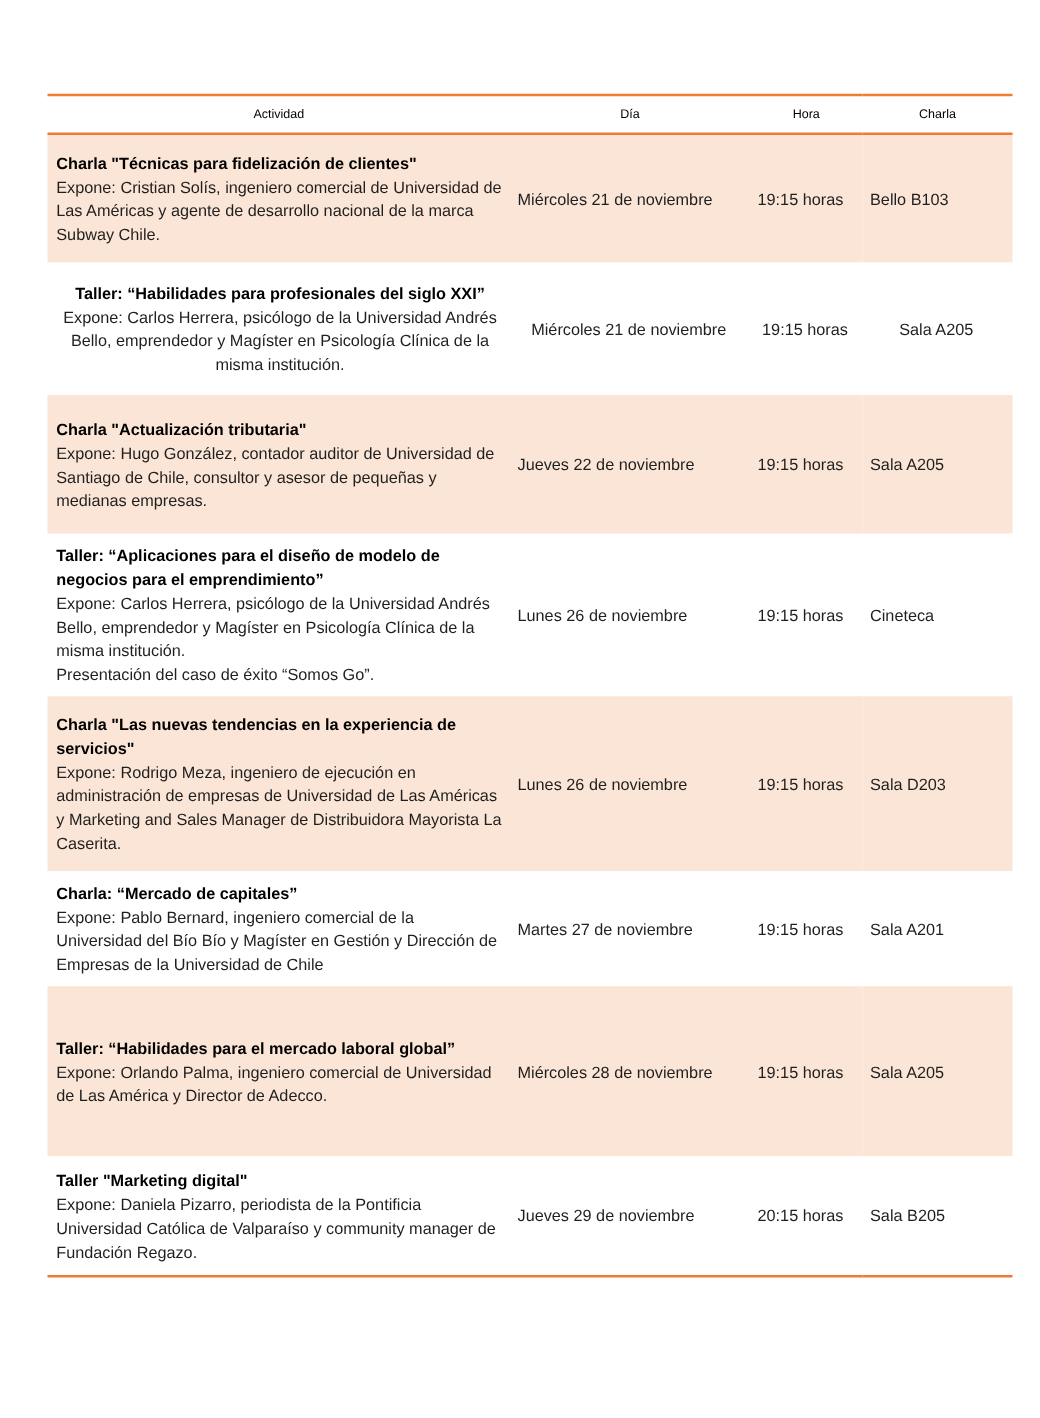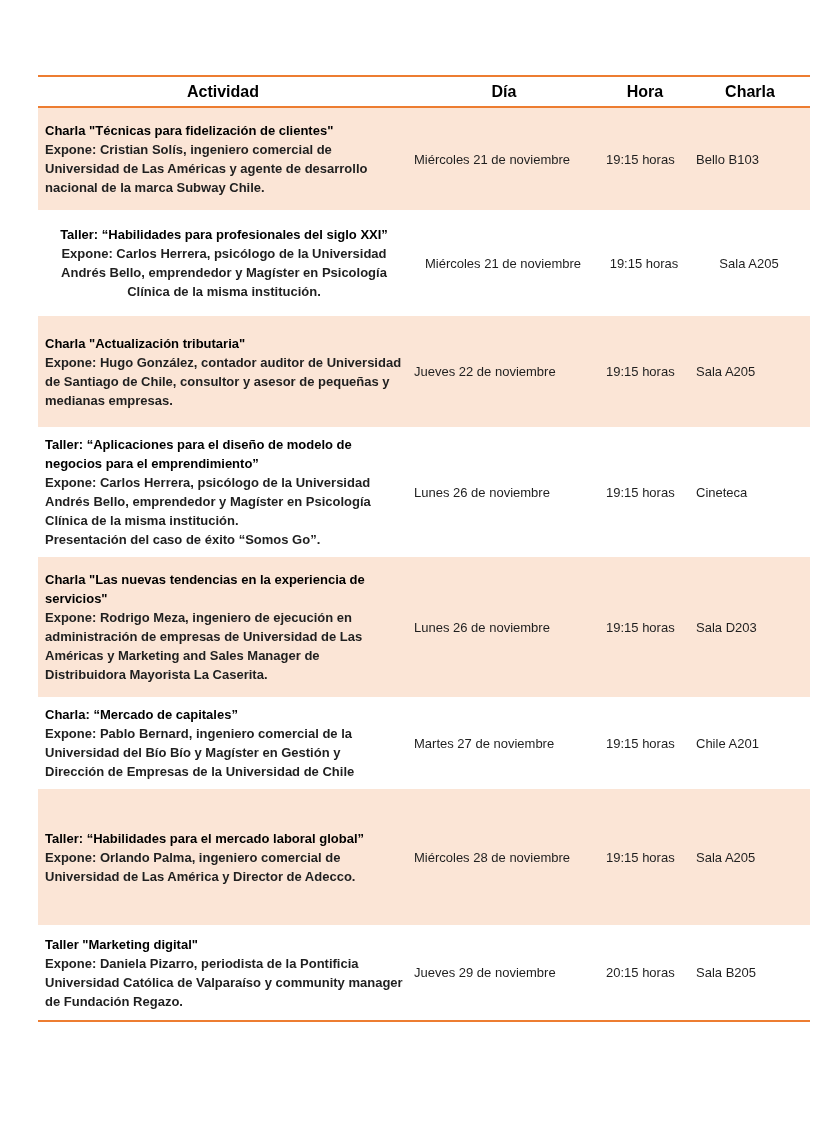--- a/index.html
+++ b/index.html
@@ -21,21 +21,21 @@
     position:absolute;left:38px;top:75px;width:772px;
     border-collapse:collapse;table-layout:fixed;
     border-top:2px solid var(--accent);
   }
   col.c-actividad{width:370px;}
   col.c-dia{width:192px;}
   col.c-hora{width:90px;}
   col.c-lugar{width:120px;}
   thead th{
     height:31px;padding:2px 2px;
-    font-size:16px;font-weight:bold;color:var(--title);
+    font-size:10px;font-weight:normal;color:var(--title);
     vertical-align:middle;
     background:var(--plain);
     border-bottom:2px solid var(--accent);
   }
   tbody td{
     vertical-align:middle;
     font-size:13px;line-height:19px;
     padding:8px 8px 8px 6px;
     color:var(--text);
   }
@@ -46,21 +46,21 @@
   tbody tr:nth-child(2){height:106px;text-align:center;}
   tbody tr:nth-child(3){height:111px;}
   tbody tr:nth-child(4){height:129px;margin-left:32px;}
   tbody tr:nth-child(5){height:140px;}
   tbody tr:nth-child(6){height:90px;}
   tbody tr:nth-child(7){height:136px;}
   tbody tr:nth-child(8){height:96px;}
   tbody tr:nth-child(9){height:107px;}
   tbody tr:last-child td{border-bottom:2px solid var(--accent);}
   .title{font-weight:bold;color:var(--title);}
-  .desc,.extra{font-weight:bold;}
+  .desc,.extra{font-weight:normal;}
 </style>
 </head>
 <body>
 
 <div class="page">
   <table class="schedule">
     <colgroup>
       <col class="c-actividad">
         <col class="c-dia">
         <col class="c-hora">
@@ -121,21 +121,21 @@
         <td>19:15 horas</td>
         <td>Sala D203</td>
       </tr>
       <tr>
         <td class="activity">
           <div class="title">Charla: “Mercado de capitales”</div>
           <div class="desc">Expone: Pablo Bernard, ingeniero comercial de la Universidad del Bío Bío y Magíster en Gestión y Dirección de Empresas de la Universidad de Chile</div>
         </td>
         <td>Martes 27 de noviembre</td>
         <td>19:15 horas</td>
-        <td>Chile A201</td>
+        <td>Sala A201</td>
       </tr>
       <tr>
         <td class="activity">
           <div class="title">Taller: “Habilidades para el mercado laboral global”</div>
           <div class="desc">Expone: Orlando Palma, ingeniero comercial de Universidad de Las América y Director de Adecco.</div>
         </td>
         <td>Miércoles 28 de noviembre</td>
         <td>19:15 horas</td>
         <td>Sala A205</td>
       </tr>

